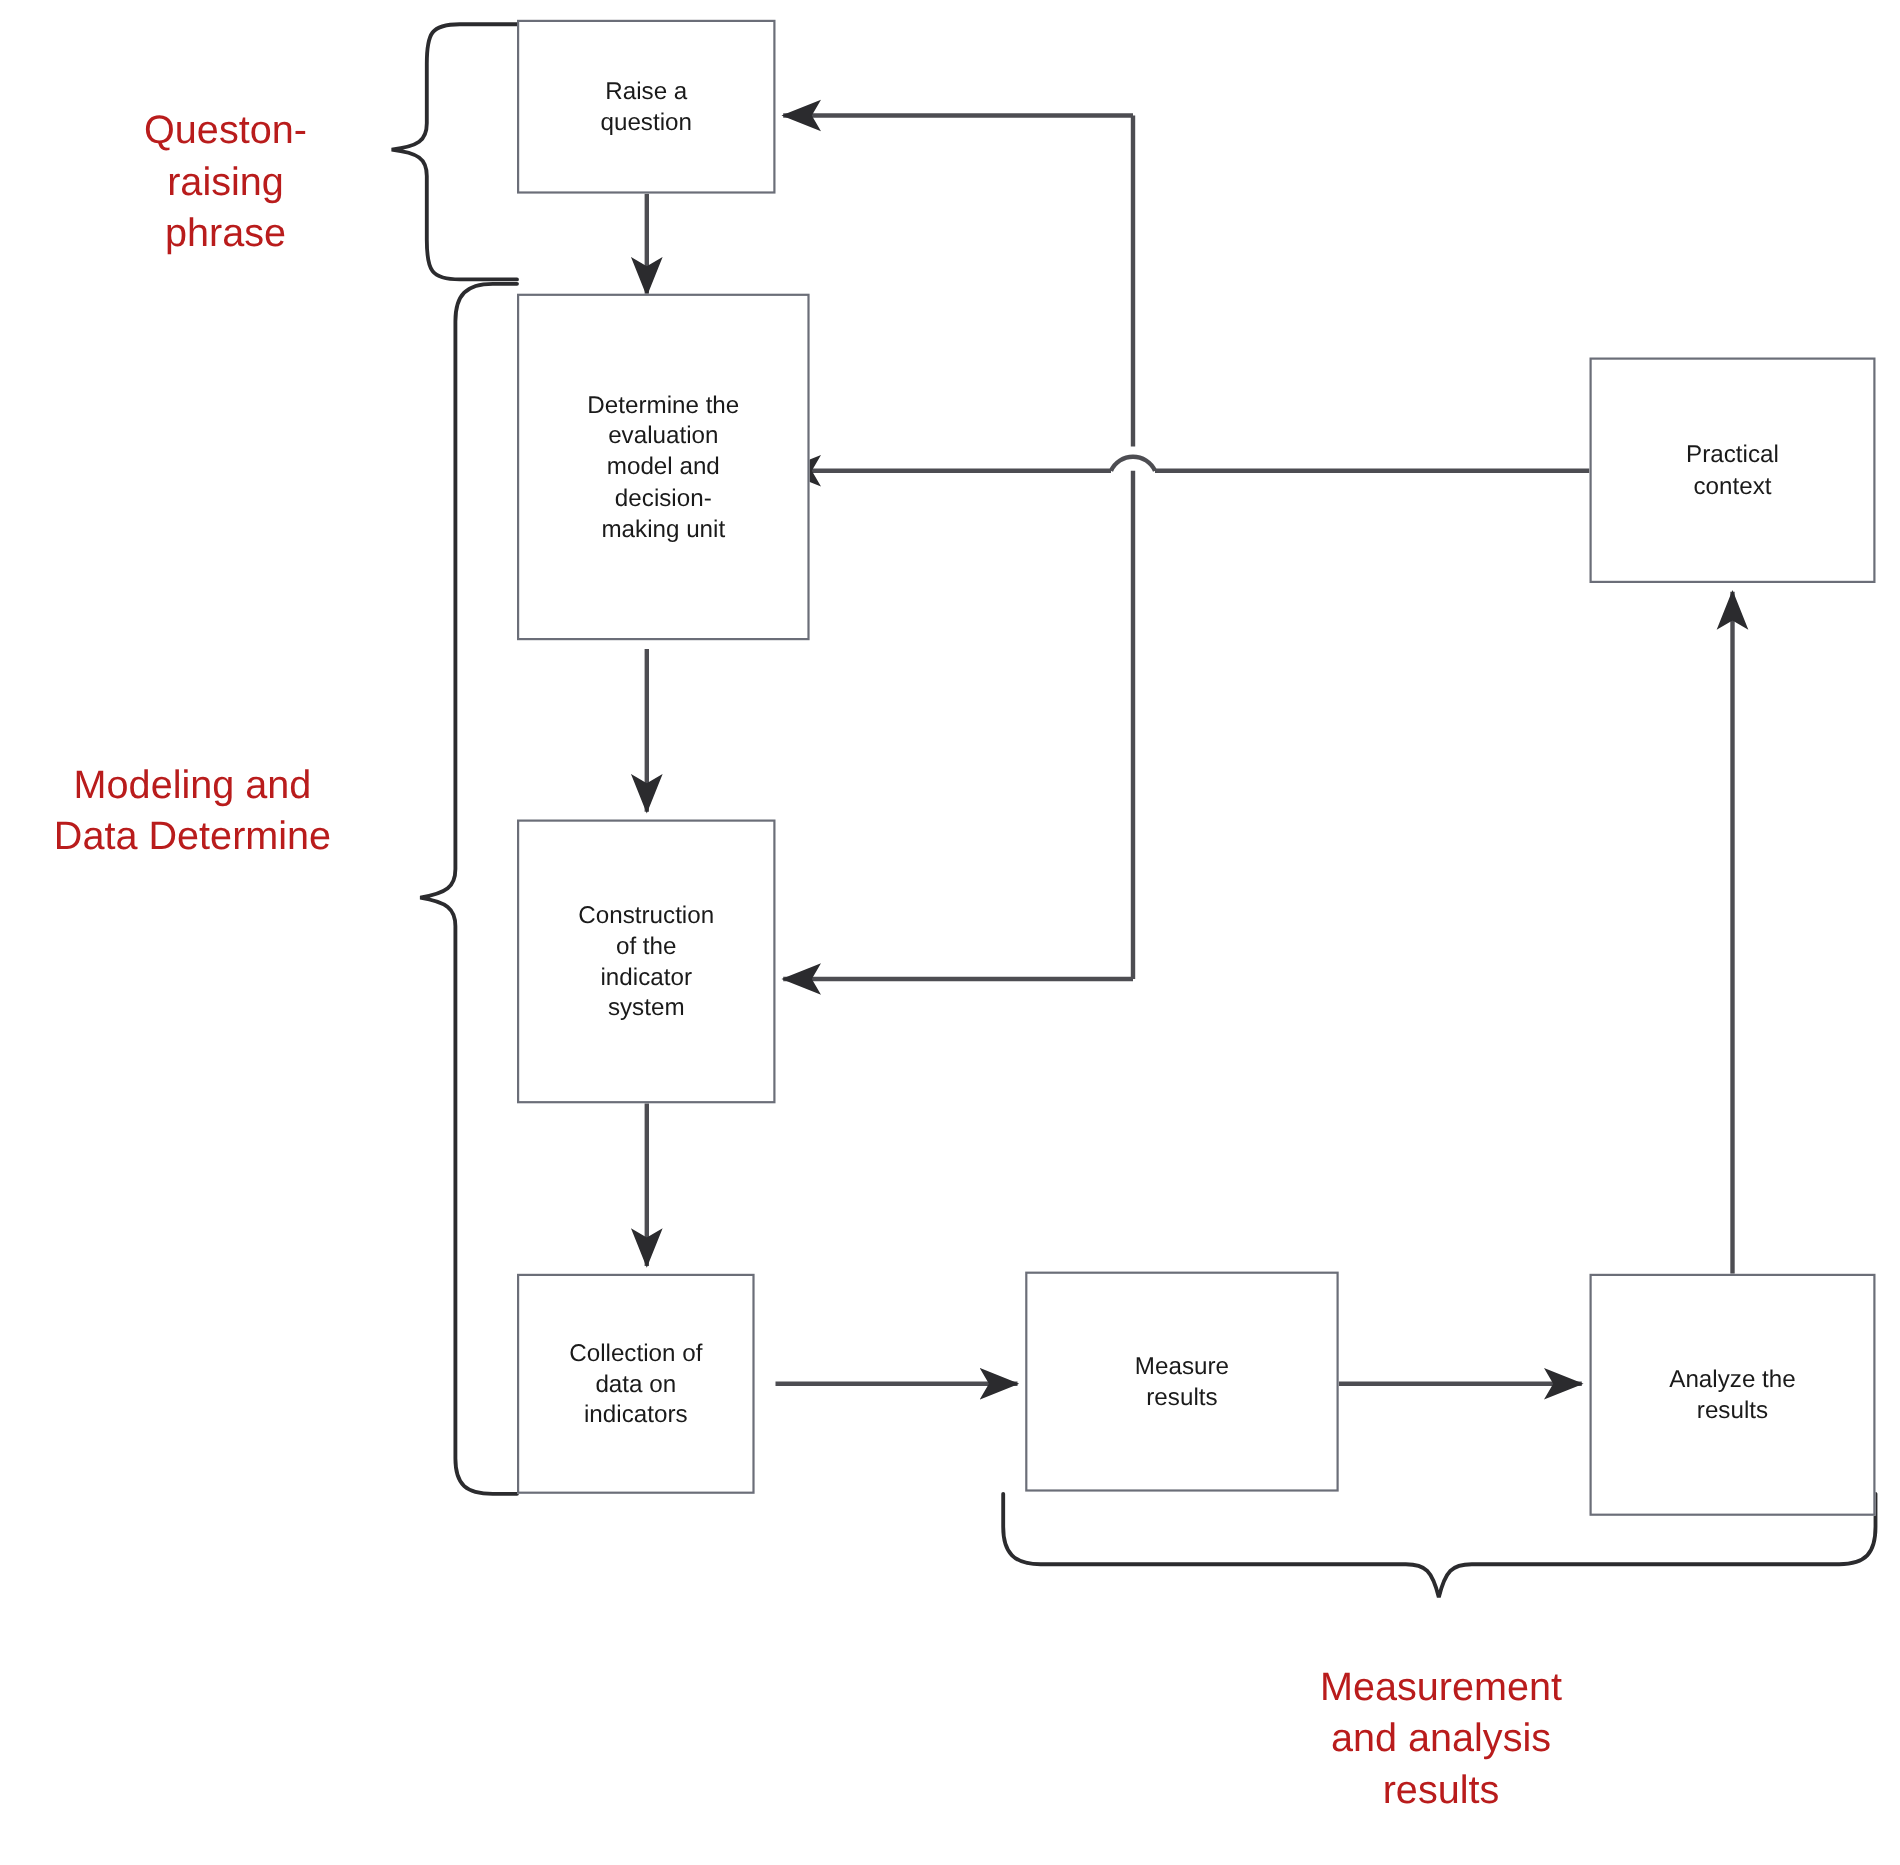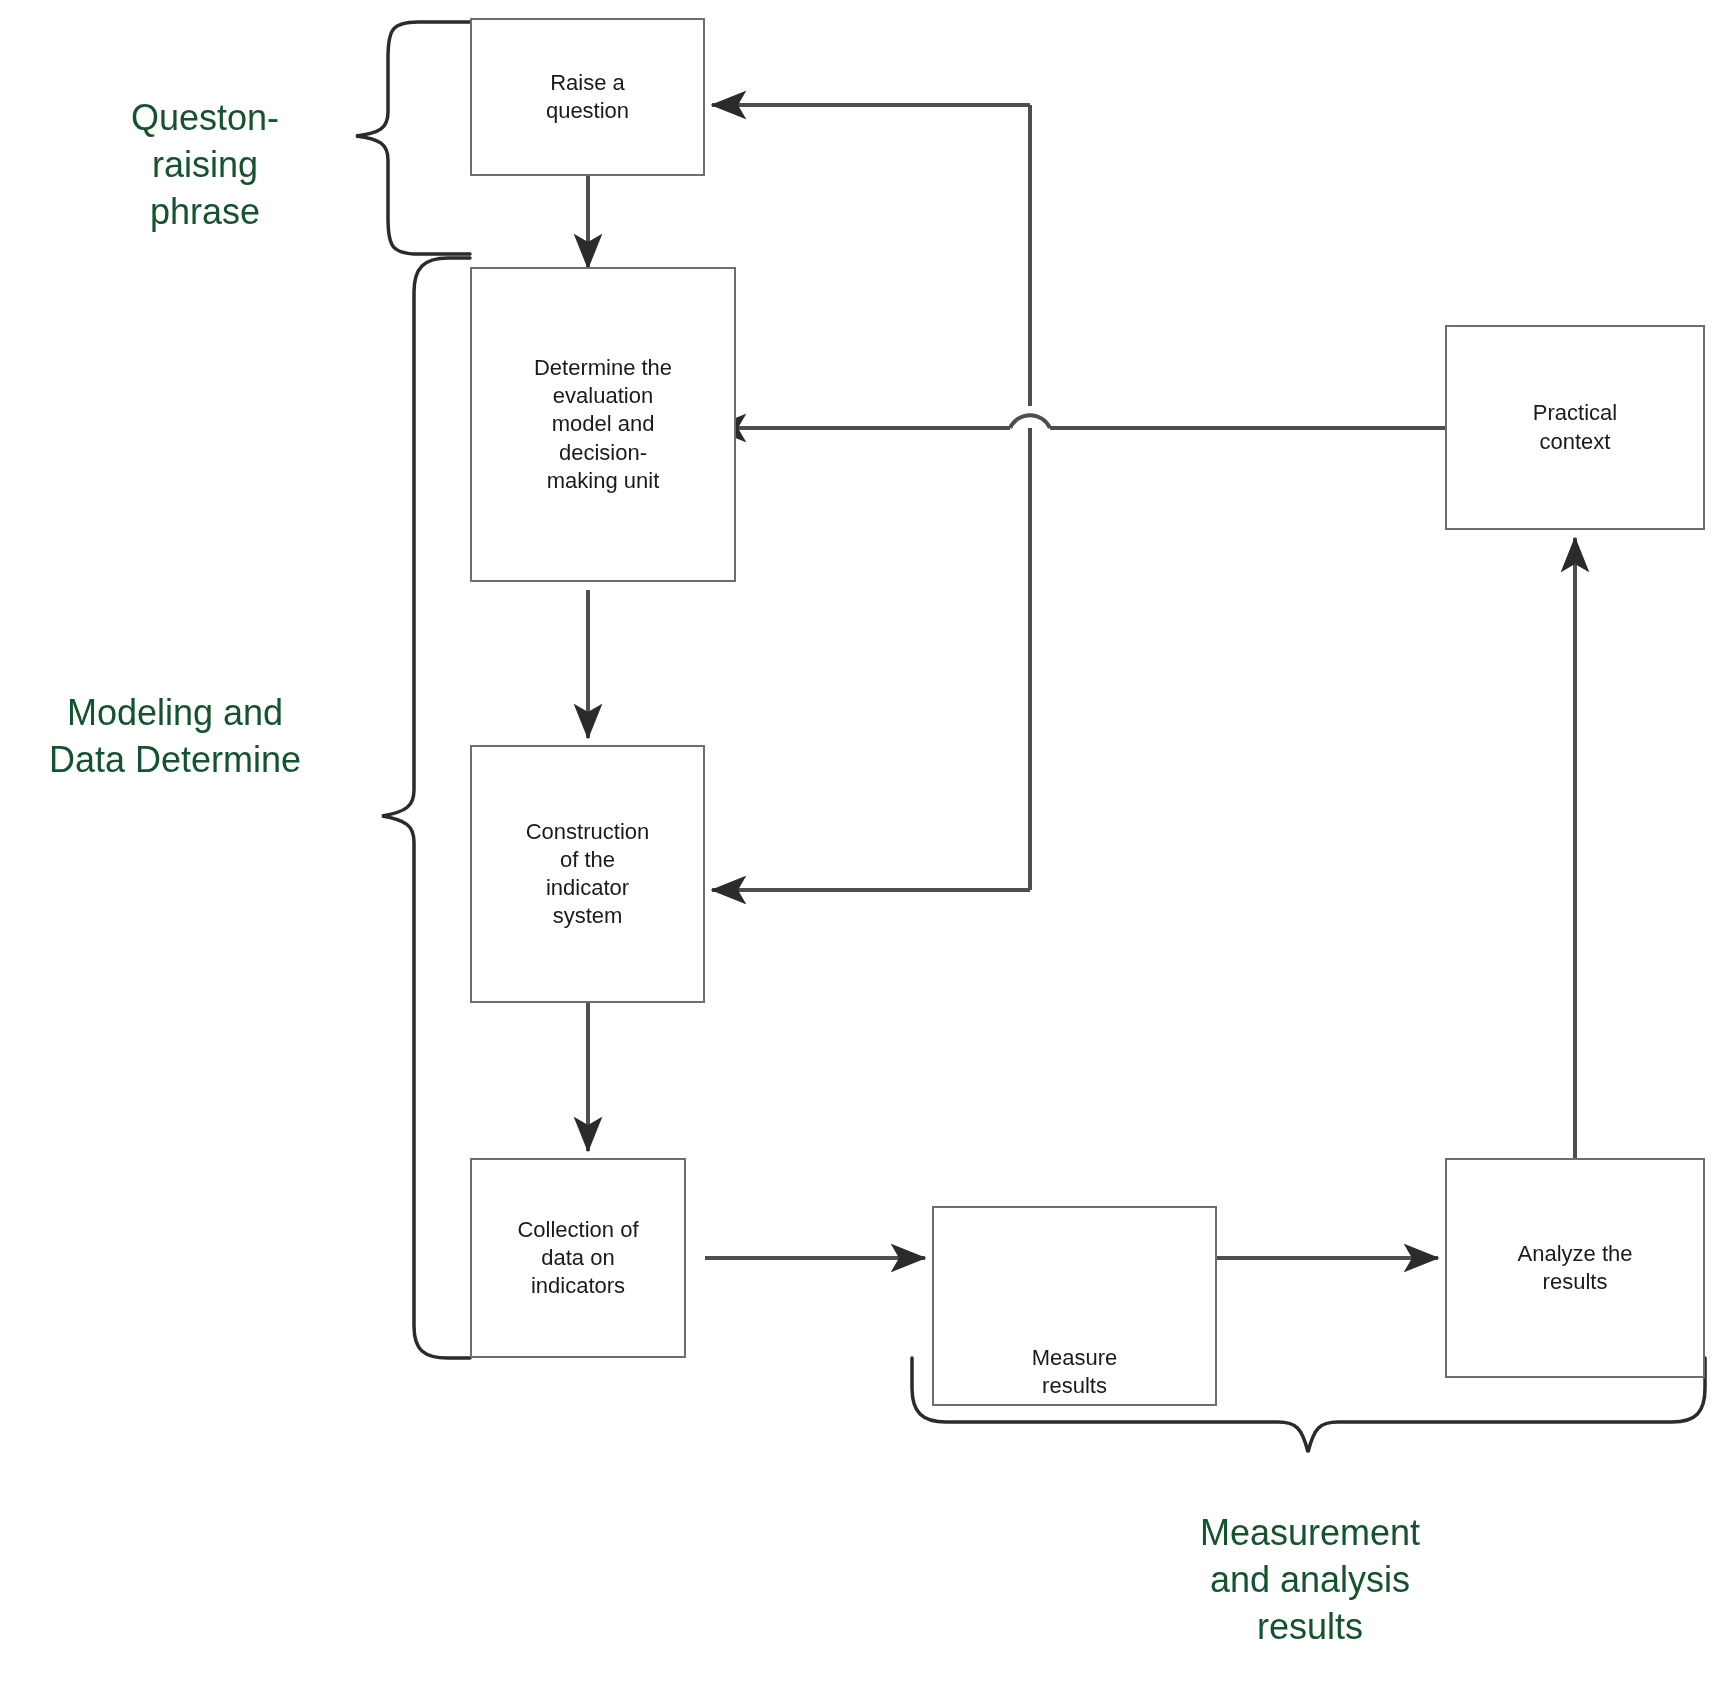--- a/index.html
+++ b/index.html
@@ -37,21 +37,21 @@
     font-size: 22px;
     line-height: 1.28;
     padding: 4px 6px;
   }
   .node-label {
     white-space: pre-line;
     display: block;
   }
   .group-label {
     position: absolute;
-    color: #14532d;
+    color: #b91c1c;
     font-size: 36px;
     line-height: 1.3;
     text-align: center;
     white-space: pre-line;
   }
 </style>
 </head>
 <body>
 
 <div id="canvas">
@@ -146,21 +146,21 @@
 indicator
 system</span>
   </div>
 
   <div class="node-box" style="left:470px; top:1158px; width:216px; height:200px;">
     <span class="node-label">Collection of
 data on
 indicators</span>
   </div>
 
-  <div class="node-box" style="left:932px; top:1206px; width:285px; height:200px;align-items:flex-end;">
+  <div class="node-box" style="left:932px; top:1156px; width:285px; height:200px;">
     <span class="node-label">Measure
 results</span>
   </div>
 
   <div class="node-box" style="left:1445px; top:1158px; width:260px; height:220px;">
     <span class="node-label">Analyze the
 results</span>
   </div>
 
   <div class="node-box" style="left:1445px; top:325px; width:260px; height:205px;">

